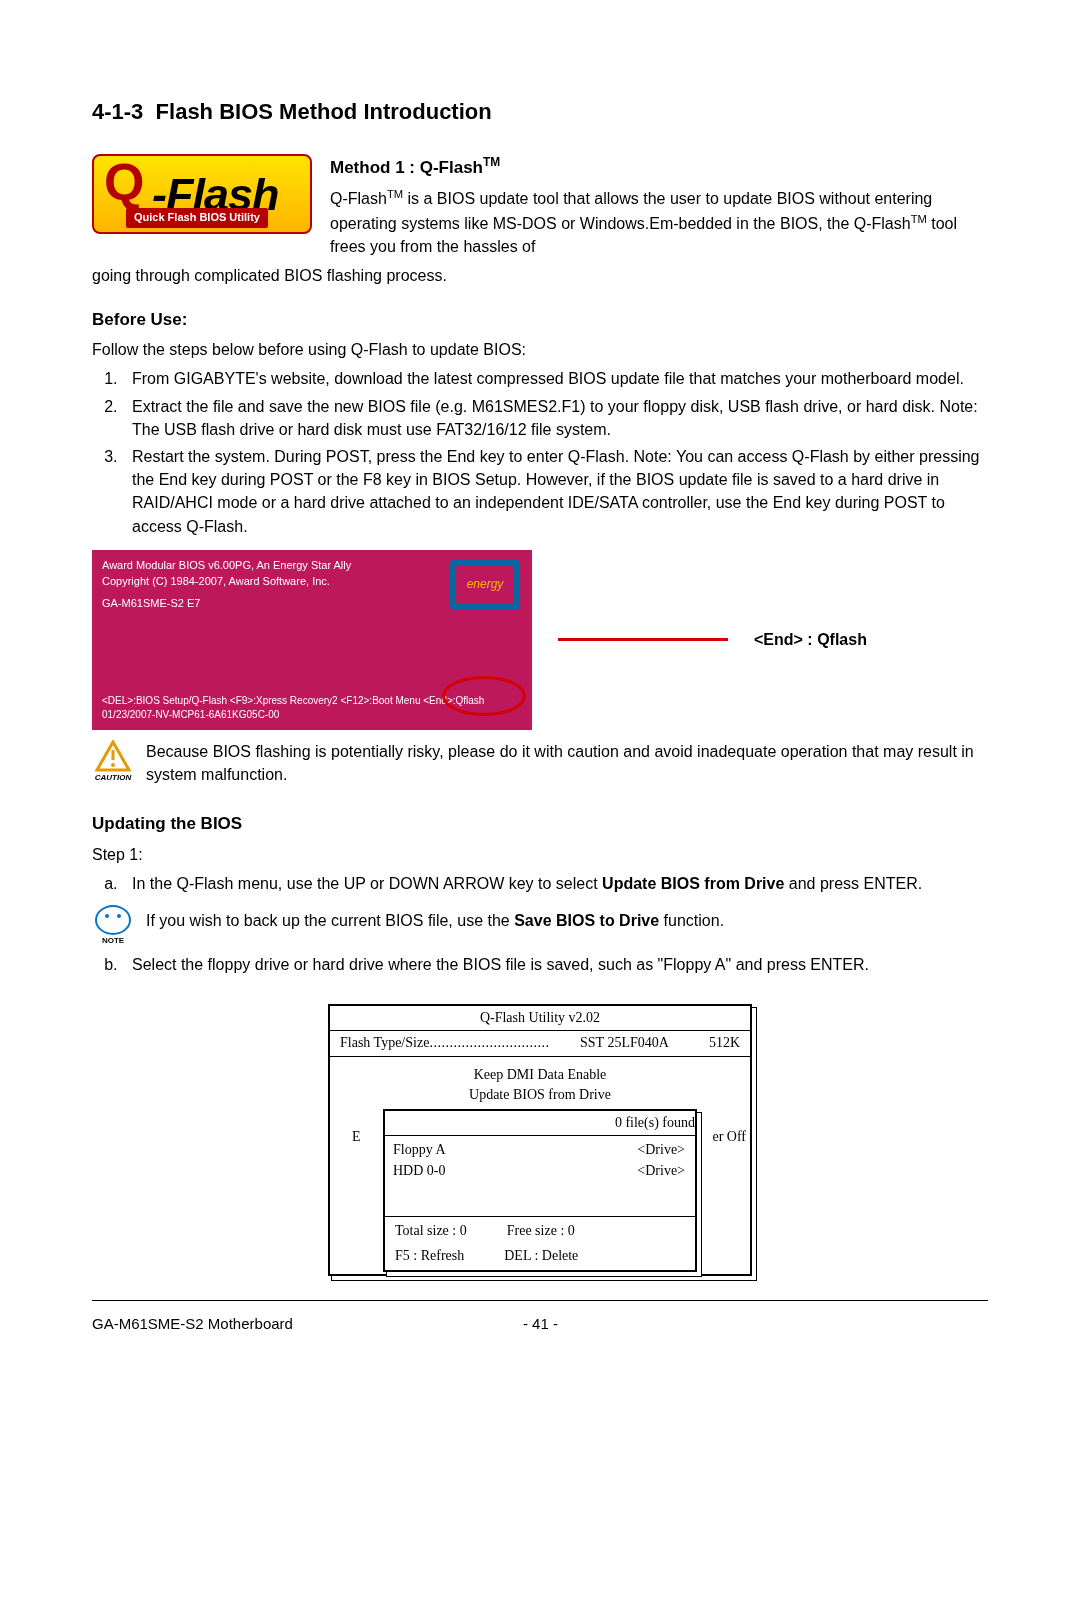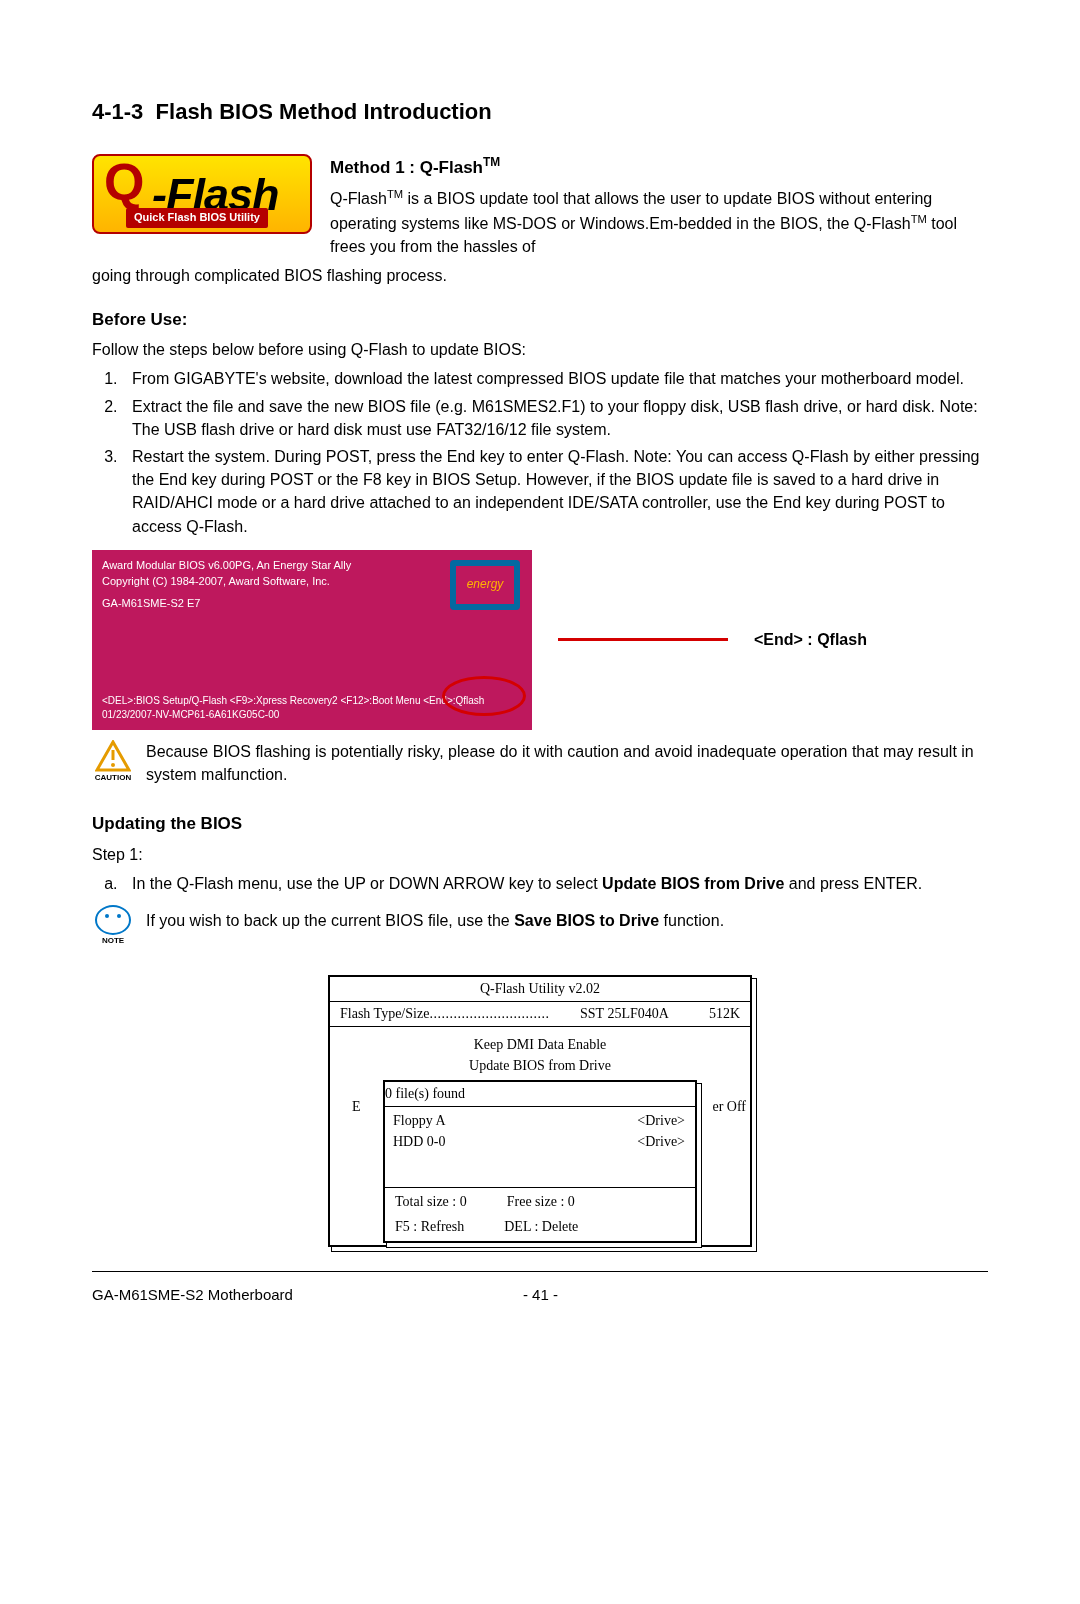--- a/index.html
+++ b/index.html
@@ -142,20 +142,21 @@
   }
   .caution-row, .note-row {
     display: flex;
     align-items: flex-start;
     gap: 12px;
     margin-top: 10px;
   }
   .caution-icon {
     width: 42px;
     text-align: center;
+    font-style: italic;
   }
   .caution-icon svg { display: block; margin: 0 auto; }
   .caution-icon .lbl, .note-icon .lbl {
     font-size: 8px;
     font-weight: bold;
     text-align: center;
   }
   .note-icon { width: 42px; text-align: center; }
   .note-face {
     width: 32px; height: 26px;
@@ -205,21 +206,21 @@
   }
   .qutil-kdmi { text-align: center; }
   .qutil-popup {
     width: 310px;
     margin: 4px auto 0 auto;
     border: 2px solid #000;
     box-shadow: 4px 4px 0 #fff, 4px 4px 0 1px #000;
     background: #fff;
   }
   .qutil-popup-title {
-    text-align: left;
+    text-align: right;
     border-bottom: 1px solid #000;
     padding: 2px 0;
   }
   .qutil-popup-body {
     padding: 4px 10px 6px 8px;
     min-height: 70px;
   }
   .drive-row { display: flex; justify-content: space-between; }
   .qutil-popup-foot {
     border-top: 1px solid #000;
@@ -322,20 +323,23 @@
   <div class="note-row">
     <div class="note-icon">
       <div class="note-face"></div>
       <div class="lbl">NOTE</div>
     </div>
     <p style="flex:1; margin-top:4px">
       <span>If you wish to back up the current BIOS file, use the </span><b>Save BIOS to Drive</b><span> function.</span>
     </p>
   </div>
 
+  <ol class="alpha" start="2">
+    <li>Select the floppy drive or hard drive where the BIOS file is saved, such as "Floppy A" and press ENTER.</li>
+  </ol>
 
   <div class="qutil">
     <div class="qutil-outer">
       <div class="qutil-title">Q-Flash Utility v2.02</div>
       <div class="qutil-row1">
         <span>Flash Type/Size</span>
           <span class="dots">..............................</span>
           <span>SST 25LF040A</span>
         <span style="margin-left:auto; padding-left:40px">512K</span>
       </div>

